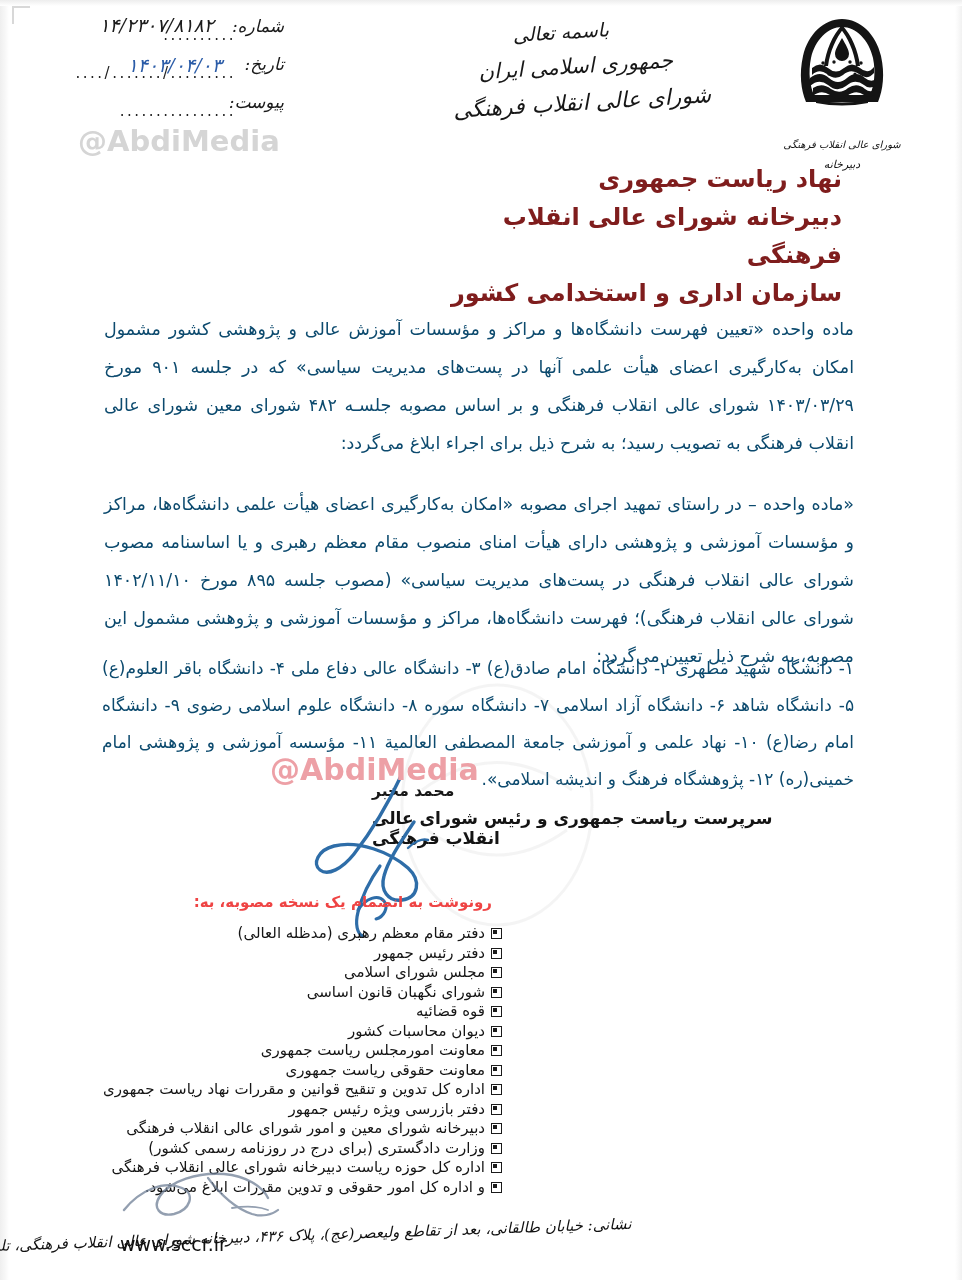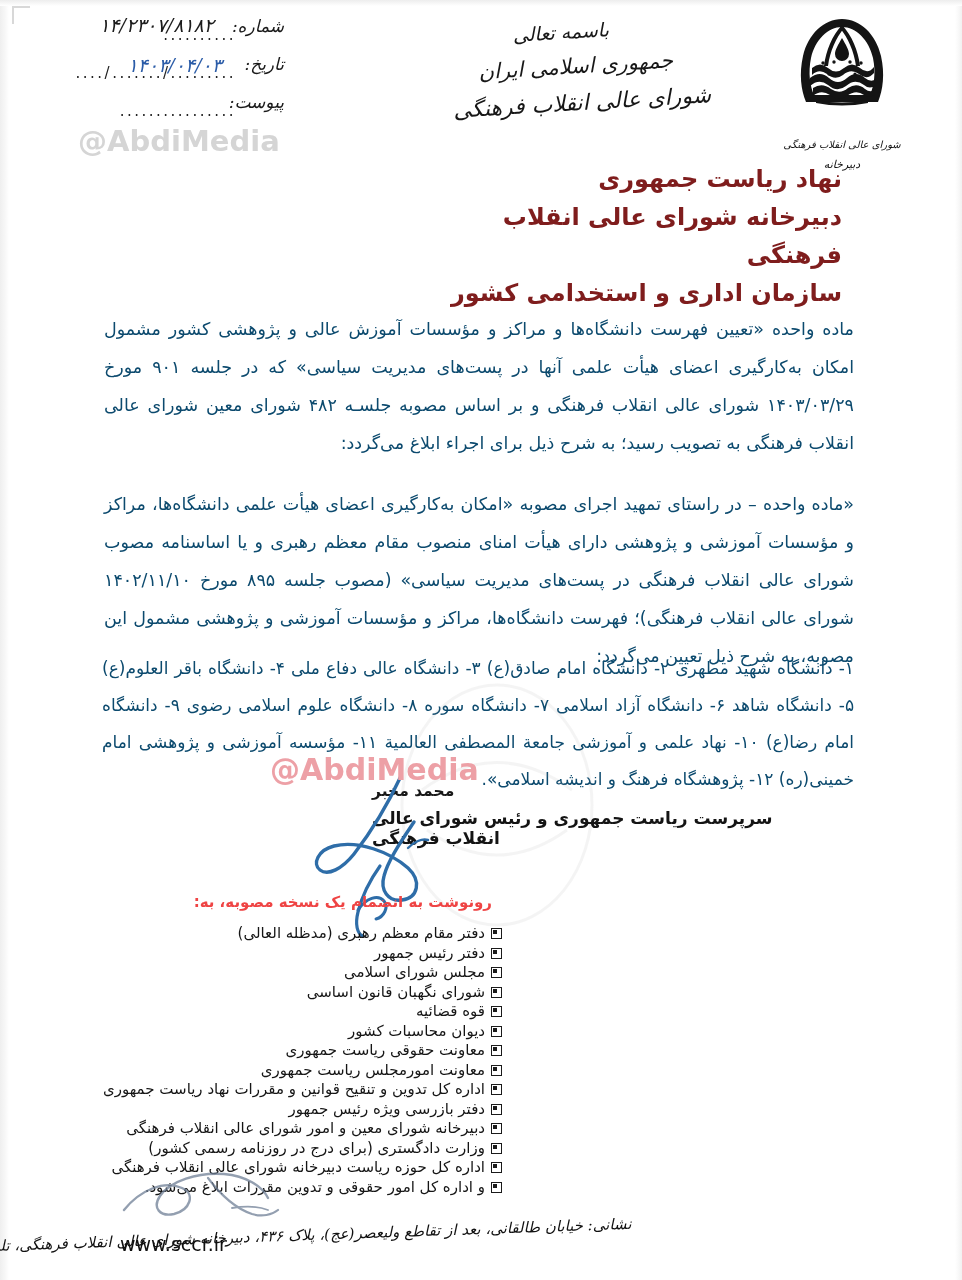--- a/index.html
+++ b/index.html
@@ -431,25 +431,25 @@
     <div class="cc-item">
       <span class="cc-bullet"></span>
       <span>قوه قضائیه</span>
     </div>
     <div class="cc-item">
       <span class="cc-bullet"></span>
       <span>دیوان محاسبات کشور</span>
     </div>
     <div class="cc-item">
       <span class="cc-bullet"></span>
+      <span>معاونت امورمجلس ریاست جمهوری</span>
+    </div>
+    <div class="cc-item">
+      <span class="cc-bullet"></span>
       <span>معاونت حقوقی ریاست جمهوری</span>
-    </div>
-    <div class="cc-item">
-      <span class="cc-bullet"></span>
-      <span>معاونت امورمجلس ریاست جمهوری</span>
     </div>
     <div class="cc-item">
       <span class="cc-bullet"></span>
       <span>اداره کل تدوین و تنقیح قوانین و مقررات نهاد ریاست جمهوری</span>
     </div>
     <div class="cc-item">
       <span class="cc-bullet"></span>
       <span>دفتر بازرسی ویژه رئیس جمهور</span>
     </div>
     <div class="cc-item">

